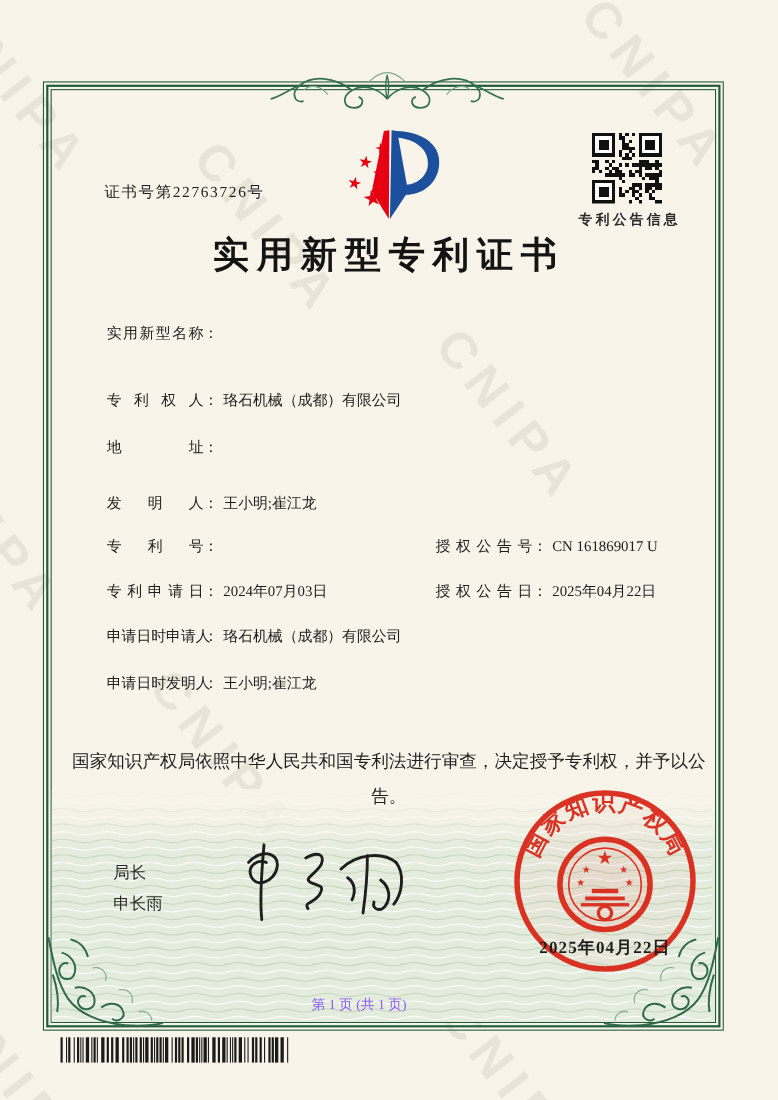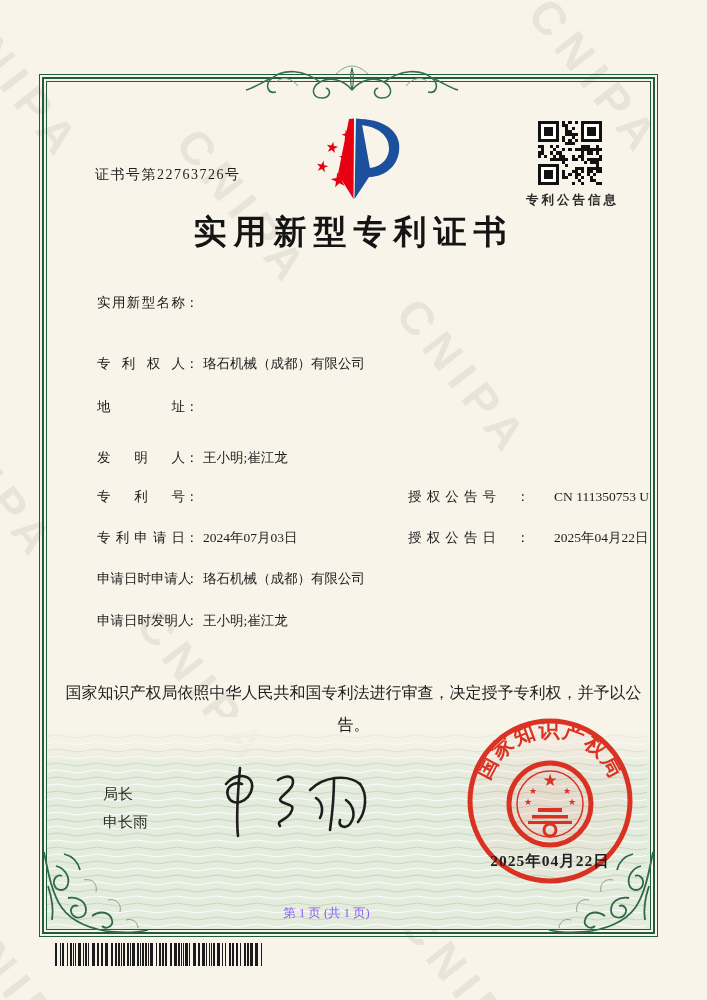--- a/index.html
+++ b/index.html
@@ -37,21 +37,21 @@
             font-size:12.5px;letter-spacing:3px;color:#2a2a2a;font-weight:600;}
 
   .title{position:absolute;left:0;top:210px;width:707px;text-align:center;
          font-size:33px;font-weight:700;letter-spacing:7px;color:#141414;}
 
   .field{position:absolute;left:97px;display:flex;align-items:flex-end;
          font-size:13.5px;color:#1c1c1c;line-height:25px;}
   .field .lbl{display:inline-block;width:88px;text-align:justify;text-align-last:justify;white-space:nowrap;}
   .field .colon{width:14px;}
   .field .val{margin-left:4px;white-space:pre-wrap;}
-  .field.right-col{left:408px;gap:20px;}
+  .field.right-col{left:396px;}
   .field .val.addr{width:358px;}
 
   .statement{position:absolute;left:60px;top:677px;width:587px;text-align:center;
              font-size:16px;line-height:32px;color:#1f1f1f;}
 
   .director{position:absolute;left:103px;top:780px;font-family:"Liberation Sans","DejaVu Sans",sans-serif;
             font-size:15px;color:#2b2b2b;line-height:28px;font-weight:500;}
 
   .signature{position:absolute;left:210px;top:760px;width:170px;height:84px;}
 
@@ -334,21 +334,21 @@
         <span class="colon">：</span>
         <span class="val">王小明;崔江龙</span>
     </div>
     <div class="field" style="top:484px">
       <span class="lbl">专利号</span>
         <span class="colon">：</span>
     </div>
     <div class="field right-col" style="top:484px">
       <span class="lbl">授权公告号</span>
         <span class="colon">：</span>
-        <span class="val">CN 111350753 U</span>
+        <span class="val">CN 161869017 U</span>
     </div>
     <div class="field" style="top:525px">
       <span class="lbl">专利申请日</span>
         <span class="colon">：</span>
         <span class="val">2024年07月03日</span>
     </div>
     <div class="field right-col" style="top:525px">
       <span class="lbl">授权公告日</span>
         <span class="colon">：</span>
         <span class="val">2025年04月22日</span>

